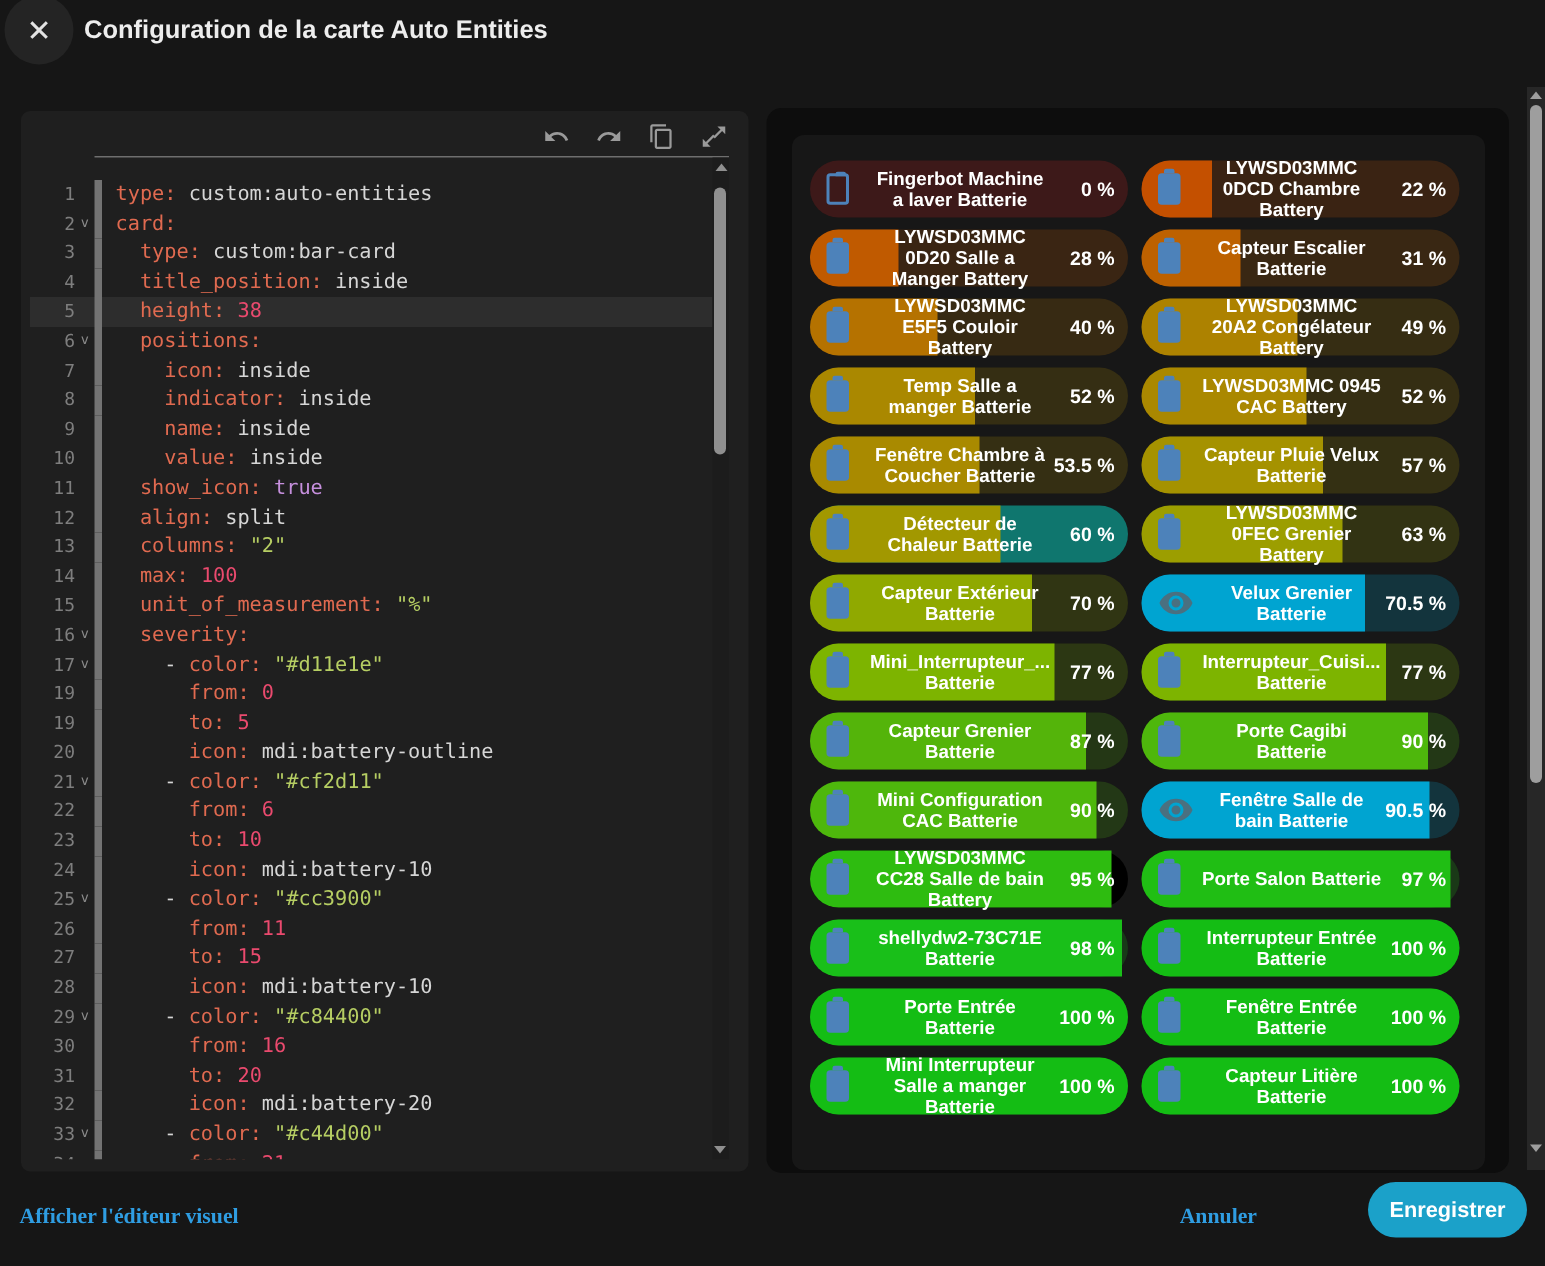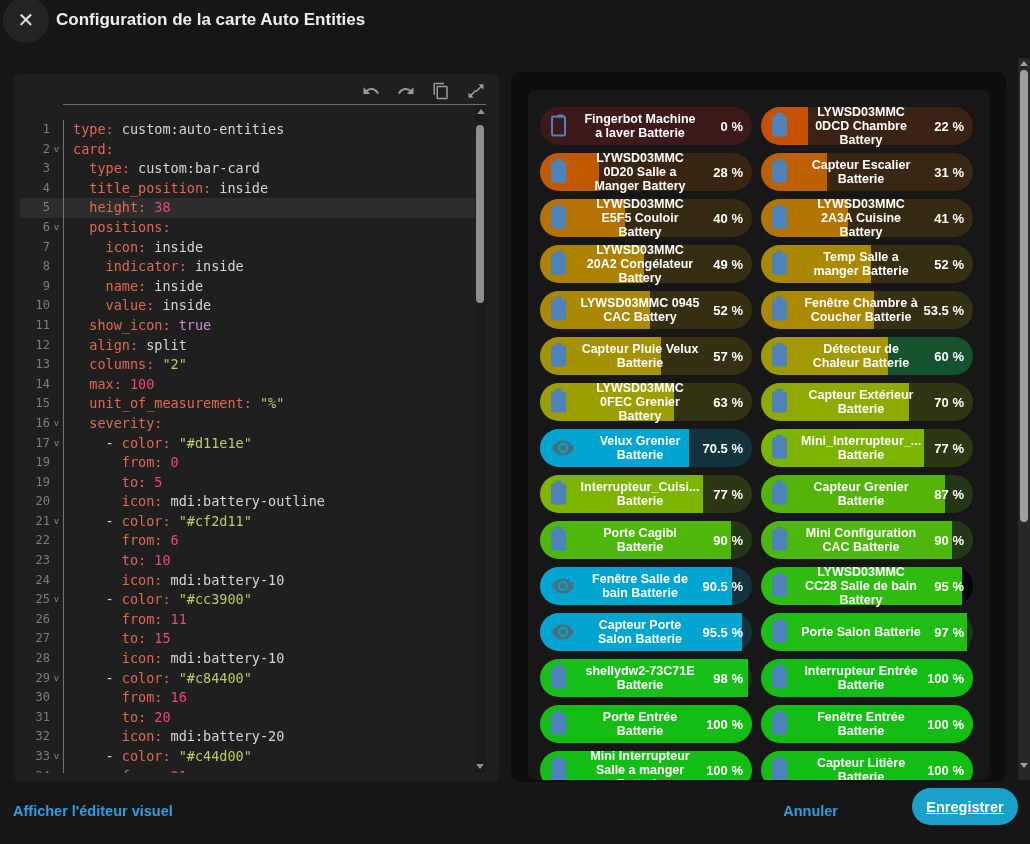--- a/index.html
+++ b/index.html
@@ -28,21 +28,21 @@
   .ed-toolbar svg { width:18px; height:18px; fill:#9a9a9a; }
 
   .code-area { position:absolute; left:6px; right:13px; top:30px; bottom:8px; overflow:hidden;
     font-family:"DejaVu Sans Mono", monospace; font-size:13.5px; }
   .code-topline { position:absolute; left:43px; right:0; top:0; border-top:1px solid #6e6e6e; }
   .code-lines { position:absolute; left:0; right:11px; top:1px; bottom:0; overflow:hidden; padding-top:15px; }
   .cl { display:flex; height:19.6px; line-height:19.6px; white-space:pre; }
   .cl.active { background:#2d2d2d; }
   .gut { width:30px; flex:none; text-align:right; color:#7e7e7e; font-size:12px; }
   .fold { width:13px; flex:none; text-align:center; color:#8b8b8b; font-size:9px; }
-  .codetxt { flex:1; border-left:1px solid #737373; padding-left:9px; }
+  .codetxt { flex:1; border-left:5px solid #737373; padding-left:9px; }
   .t-k { color:#e06a50; }
   .t-p { color:#d6d6d6; }
   .t-n { color:#ea4a6e; }
   .t-s { color:#b6ce63; }
   .t-b { color:#c58fdc; }
 
   .ed-scroll { position:absolute; right:0; top:1px; bottom:0; width:11px; background:#1c1c1c; }
   .arrow-up { width:0; height:0; border-left:4px solid transparent; border-right:4px solid transparent;
     border-bottom:5px solid #8f8f8f; margin:4px auto 0 auto; }
   .arrow-down { width:0; height:0; border-left:4px solid transparent; border-right:4px solid transparent;
@@ -80,27 +80,27 @@
   
   .win-scroll { position:absolute; right:0; top:58px; width:12px; height:722px; background:#272727; }
   .win-thumb { position:absolute; left:2px; top:12px; width:8px; height:452px; background:#9e9e9e; border-radius:4px; }
   .win-arrow-up { width:0; height:0; border-left:4px solid transparent; border-right:4px solid transparent;
     border-bottom:5px solid #9e9e9e; margin:3px auto 0 auto; }
   .win-arrow-down { width:0; height:0; border-left:4px solid transparent; border-right:4px solid transparent;
     border-top:5px solid #9e9e9e; position:absolute; bottom:12px; left:2px; }
 
   
   .footer { position:absolute; left:0; right:0; bottom:0; height:62px; }
-  .link { color:#2f9de2; font-size:14.5px; font-weight:bold; cursor:pointer; }
+  .link { color:#2f9de2; font-size:14.5px; font-weight:bold; cursor:pointer;font-family:Liberation Serif, serif; }
   .visual-link { position:absolute; left:13px; top:21px; }
   .cancel-link { position:absolute; right:192px; top:21px; }
   .save-btn {
     position:absolute; right:12px; top:6px; width:106px; height:37px; border-radius:19px;
     background:#1ba1c9; border:none; color:#fff; font-size:14.5px; font-weight:bold;
-    font-family:"Liberation Sans", sans-serif; cursor:pointer;text-decoration:underline;
+    font-family:"Liberation Sans", sans-serif; cursor:pointer;
   }
 </style>
 </head>
 <body>
 
 <div class="header">
   <div class="close-btn">✕</div>
   <div class="dlg-title">Configuration de la carte Auto Entities</div>
 </div>
 
@@ -209,28 +209,20 @@
           <div class="bval">31 %</div>
         </div>
         <div class="bcard" style="background: rgb(55, 42, 19);">
           <div class="bfill" style="width: 40%; background: rgb(181, 114, 0);"></div>
           <span class="bicon">
             <span class="bat"></span>
           </span>
           <div class="bname">LYWSD03MMC E5F5 Couloir Battery</div>
           <div class="bval">40 %</div>
         </div>
-        <div class="bcard" style="background: rgb(55, 42, 19);">
-          <div class="bfill" style="width: 41%; background: rgb(180, 116, 0);"></div>
-          <span class="bicon">
-            <span class="bat"></span>
-          </span>
-          <div class="bname">LYWSD03MMC 2A3A Cuisine Battery</div>
-          <div class="bval">41 %</div>
-        </div>
         <div class="bcard" style="background: rgb(54, 45, 19);">
           <div class="bfill" style="width: 49%; background: rgb(173, 130, 0);"></div>
           <span class="bicon">
             <span class="bat"></span>
           </span>
           <div class="bname">LYWSD03MMC 20A2 Congélateur Battery</div>
           <div class="bval">49 %</div>
         </div>
         <div class="bcard" style="background: rgb(53, 46, 19);">
           <div class="bfill" style="width: 52%; background: rgb(170, 136, 0);"></div>
@@ -257,21 +249,21 @@
           <div class="bval">53.5 %</div>
         </div>
         <div class="bcard" style="background: rgb(52, 48, 19);">
           <div class="bfill" style="width: 57%; background: rgb(165, 146, 0);"></div>
           <span class="bicon">
             <span class="bat"></span>
           </span>
           <div class="bname">Capteur Pluie Velux Batterie</div>
           <div class="bval">57 %</div>
         </div>
-        <div class="bcard" style="background: #14532d;">
+        <div class="bcard" style="background: #0f766e;">
           <div class="bfill" style="width: 60%; background: rgb(162, 152, 0);"></div>
           <span class="bicon">
             <span class="bat"></span>
           </span>
           <div class="bname">Détecteur de Chaleur Batterie</div>
           <div class="bval">60 %</div>
         </div>
         <div class="bcard" style="background: rgb(50, 51, 19);">
           <div class="bfill" style="width: 63%; background: rgb(156, 158, 0);"></div>
           <span class="bicon">
@@ -349,30 +341,20 @@
           <div class="bval">90.5 %</div>
         </div>
         <div class="bcard" style="background: #000000;">
           <div class="bfill" style="width: 95%; background: rgb(46, 188, 16);"></div>
           <span class="bicon">
             <span class="bat"></span>
           </span>
           <div class="bname">LYWSD03MMC CC28 Salle de bain Battery</div>
           <div class="bval">95 %</div>
         </div>
-        <div class="bcard" style="background: rgb(19, 52, 61);">
-          <div class="bfill" style="width: 95.5%; background: rgb(0, 164, 209);"></div>
-          <span class="bicon eye">
-            <svg viewBox="0 0 24 24">
-              <path d="M12 4.5C7 4.5 2.7 7.6 1 12c1.7 4.4 6 7.5 11 7.5s9.3-3.1 11-7.5C21.3 7.6 17 4.5 12 4.5zm0 12.5a5 5 0 1 1 0-10 5 5 0 0 1 0 10zm0-8a3 3 0 1 0 0 6 3 3 0 0 0 0-6z"></path>
-            </svg>
-          </span>
-          <div class="bname">Capteur Porte Salon Batterie</div>
-          <div class="bval">95.5 %</div>
-        </div>
         <div class="bcard" style="background: rgb(26, 57, 23);">
           <div class="bfill" style="width: 97%; background: rgb(32, 190, 20);"></div>
           <span class="bicon">
             <span class="bat"></span>
           </span>
           <div class="bname">Porte Salon Batterie</div>
           <div class="bval">97 %</div>
         </div>
         <div class="bcard" style="background: rgb(24, 57, 24);">
           <div class="bfill" style="width: 98%; background: rgb(25, 191, 25);"></div>

